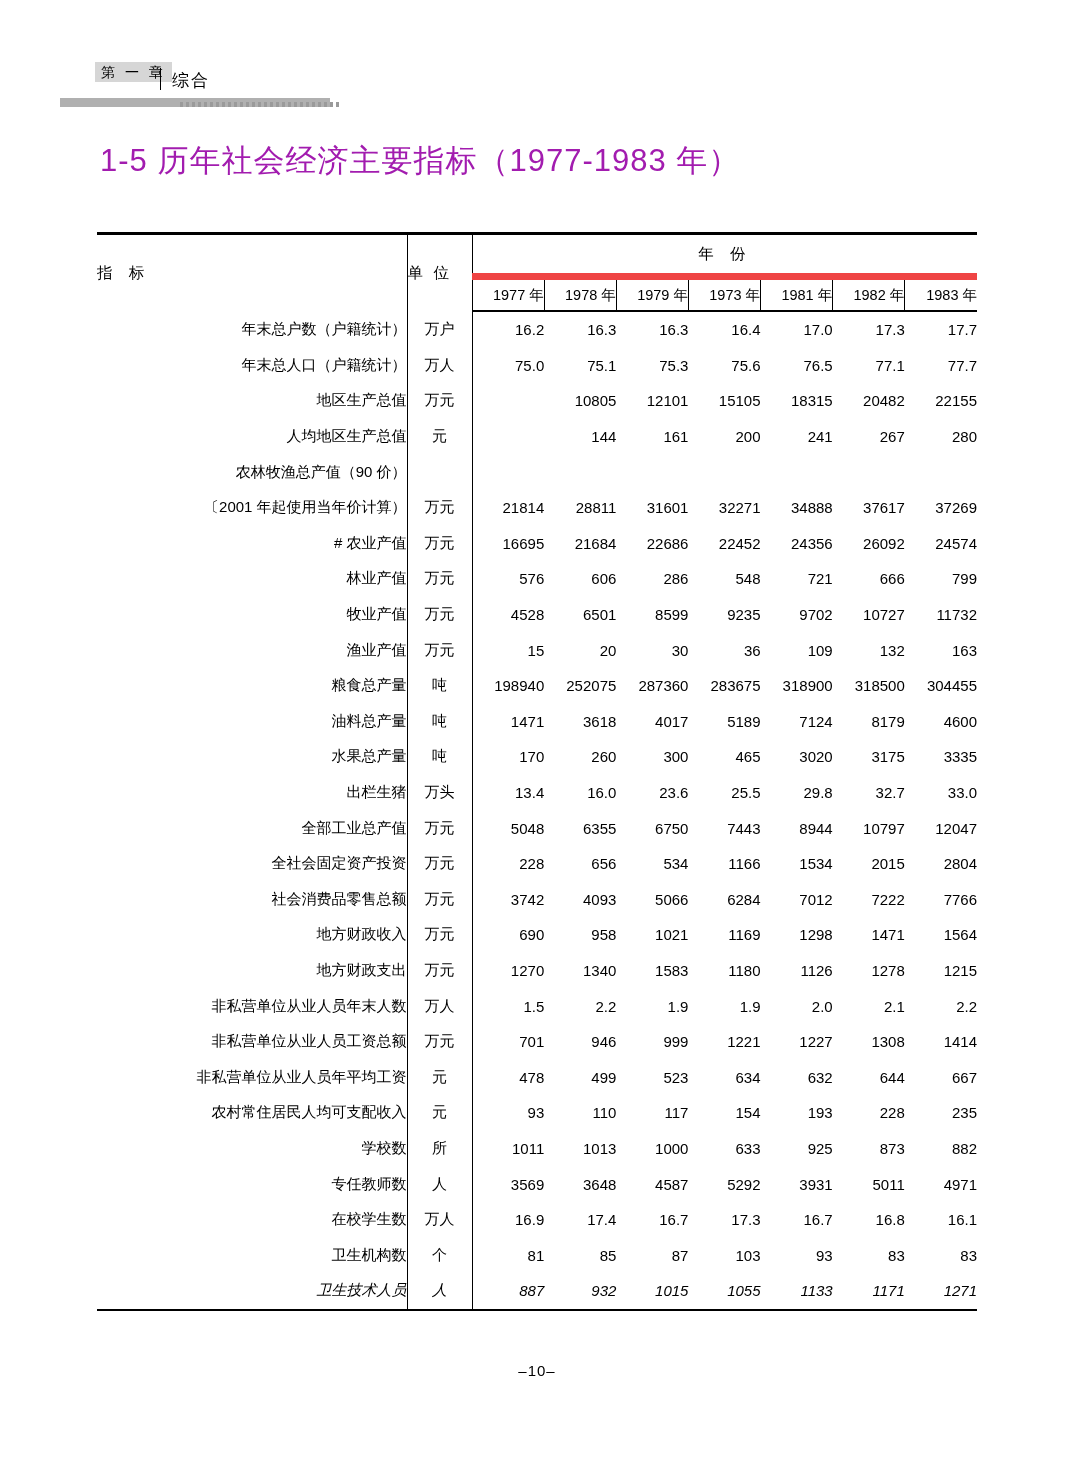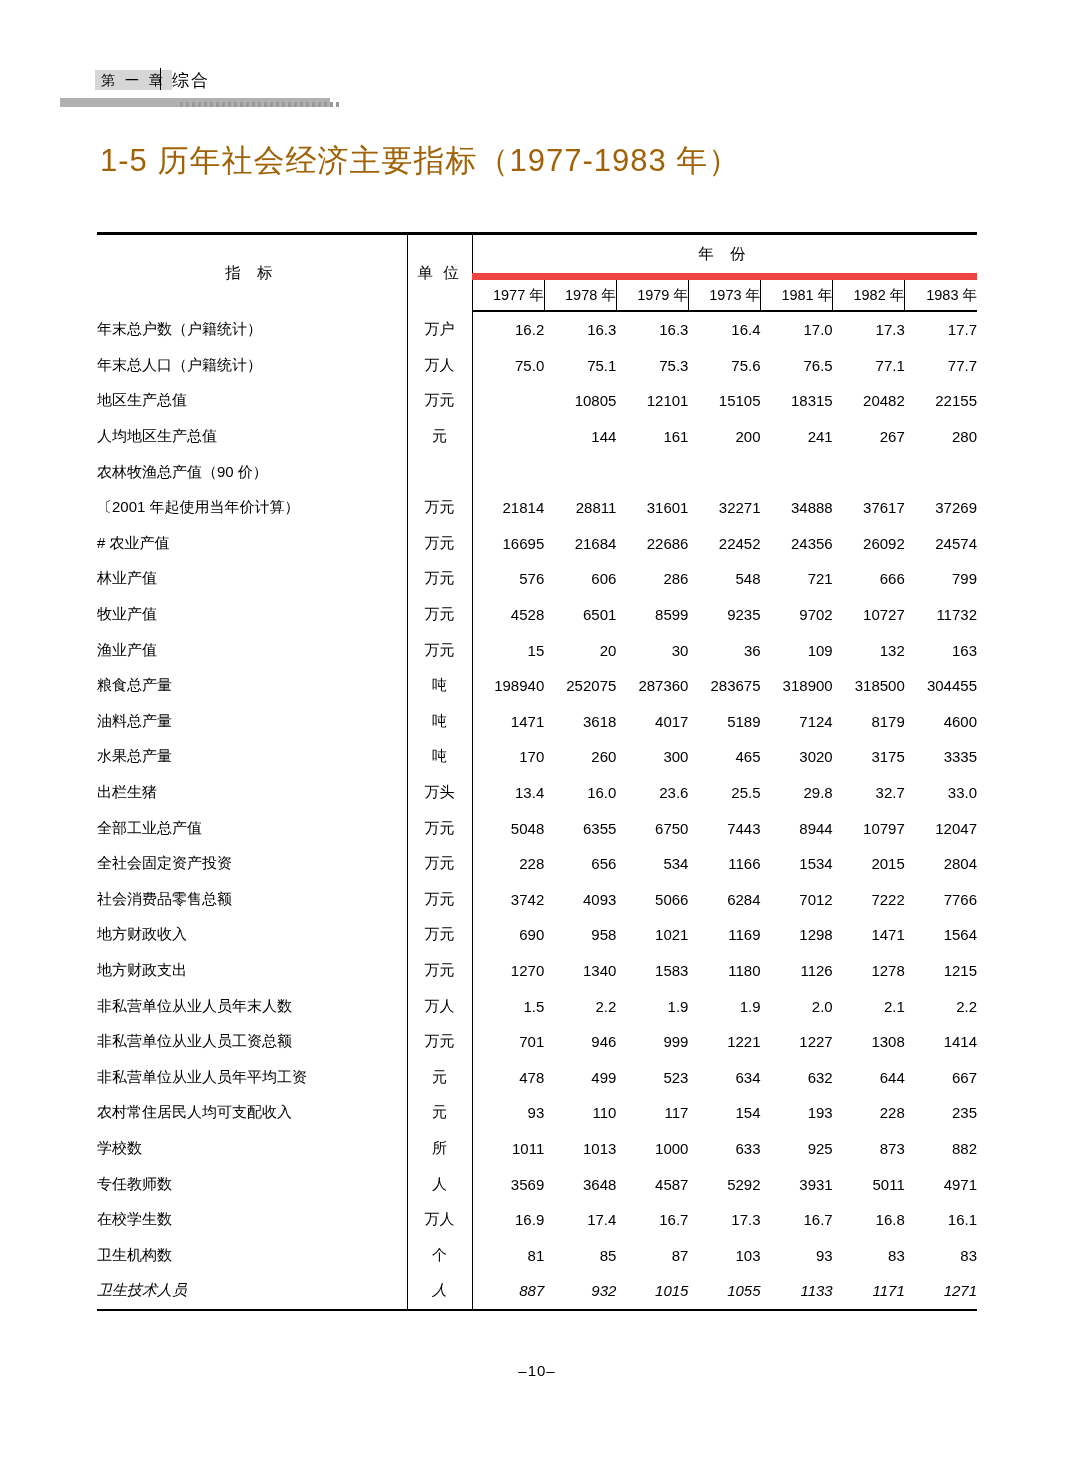--- a/index.html
+++ b/index.html
@@ -20,21 +20,21 @@
   .runhead {
     position: absolute;
     top: 62px;
     left: 60px;
     width: 960px;
     height: 40px;
   }
   .runhead-chaptag {
     position: absolute;
     left: 35px;
-    top: 8px;
+    top: 0;
     font-size: 14px;
     letter-spacing: 3px;
     color: #000;
     background: #d6d6d6;
     padding: 2px 6px;
     line-height: 16px;
   }
   .runhead-sep {
     position: absolute;
     left: 100px;
@@ -68,21 +68,21 @@
   }
 
   
   .page-title {
     position: absolute;
     left: 100px;
     top: 140px;
     font-size: 31px;
     letter-spacing: 1px;
     font-family: "Liberation Sans", "DejaVu Sans", sans-serif;
-    color: #a16207;
+    color: #a21caf;
     white-space: nowrap;
   }
 
   
   .table-wrap {
     position: absolute;
     left: 97px;
     top: 232px;
     width: 880px;
   }
@@ -105,27 +105,27 @@
   
   tr.rule-top td { border-top: 3px solid #000; }
   tr.head1 td {
     height: 38px;
   }
   tr.head2 td {
     height: 30px;
     border-bottom: 2px solid #000;
   }
   .cell-ind-head {
-    text-align: center;
+    text-align: left;
     letter-spacing: 6px;
     font-size: 15.5px;
     border-right: 1px solid #000;
   }
   .cell-unit-head {
-    text-align: center;
+    text-align: left;
     letter-spacing: 3px;
     font-size: 15.5px;
     border-right: 1px solid #000;
   }
   .cell-years-head {
     text-align: center;
     letter-spacing: 6px;
     font-size: 15.5px;
     border-bottom: 7px solid #ef4444;
   }
@@ -137,20 +137,21 @@
   .yr-head:last-child { border-right: none; }
 
   tbody tr td {
     height: 35.6px;
   }
   td.ind {
     padding-left: 6px;
     font-size: 15px;
     border-right: 1px solid #000;
     white-space: nowrap;
+    text-align: right;
   }
   td.unit {
     text-align: center;
     font-size: 15px;
     border-right: 1px solid #000;
   }
   td.val {
     text-align: right;
     padding-right: 12px;
     font-size: 15px;

